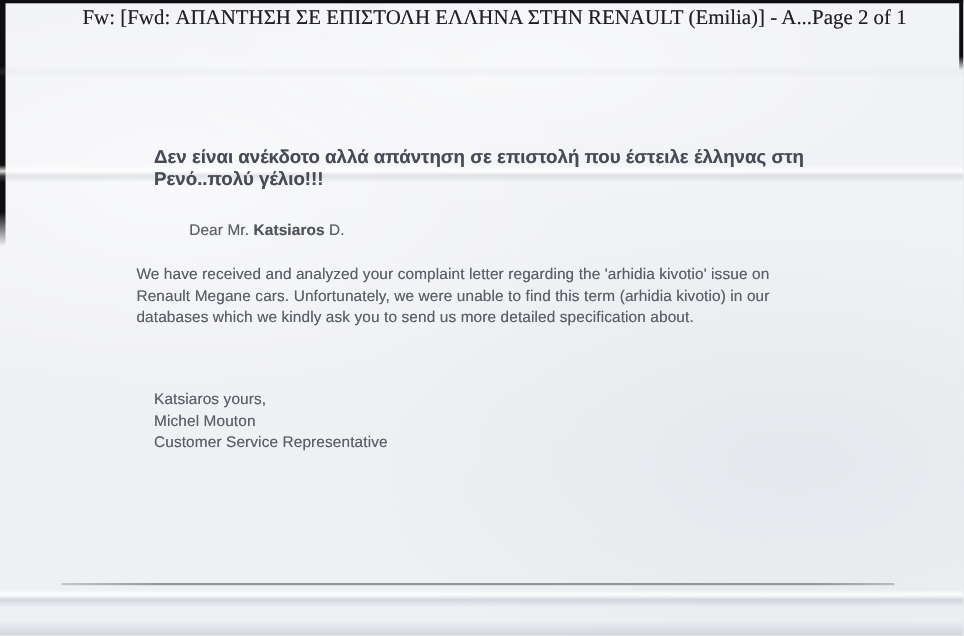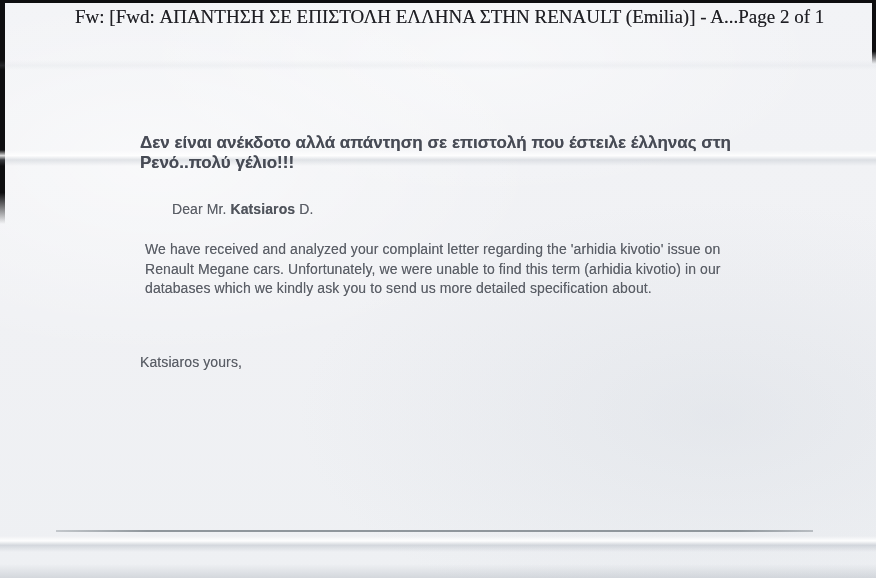--- a/index.html
+++ b/index.html
@@ -63,21 +63,21 @@
     text-shadow:0 0 .55px rgba(90,94,102,.6);
   }
   .greek-intro{
     position:absolute;top:133px;left:140px;width:645px;
     font-weight:700;font-size:17px;line-height:20px;
     color:var(--heading-text);
     text-shadow:0 0 .6px rgba(71,75,85,.6);
   }
   .salutation{position:absolute;top:200px;left:140px;width:620px;margin-left:32px;}
   .salutation .name{font-weight:700;color:#50545c;}
-  .body-block{position:absolute;top:240px;left:145px;width:620px;}
+  .body-block{position:absolute;top:240px;left:124px;width:620px;}
   .signature-block{position:absolute;top:353px;left:140px;width:620px;}
 
   
   .footer-rule{position:absolute;top:530px;left:56px;width:757px;height:1.5px;
     background:linear-gradient(90deg,rgba(143,150,156,.45),var(--rule) 12%,var(--rule) 90%,rgba(143,150,156,.55));}
 </style>
 </head>
 <body>
 
 <div class="page">
@@ -99,17 +99,19 @@
   <div class="greek-intro">Δεν είναι ανέκδοτο αλλά απάντηση σε επιστολή που έστειλε έλληνας στη Ρενό..πολύ γέλιο!!!</div>
 
   <div class="letter-text salutation"><span>Dear Mr. </span><span class="name">Katsiaros</span><span> D.</span></div>
 
   <div class="letter-text body-block">
     <div>We have received and analyzed your complaint letter regarding the 'arhidia kivotio' issue on Renault Megane cars. Unfortunately, we were unable to find this term (arhidia kivotio) in our databases which we kindly ask you to send us more detailed specification about.</div>
   </div>
 
   <div class="letter-text signature-block">
     <div>Katsiaros yours,</div>
+    <div>Michel Mouton</div>
+    <div>Customer Service Representative</div>
   </div>
 
   <div class="footer-rule"></div>
 
 </div>
 
 </body></html>

